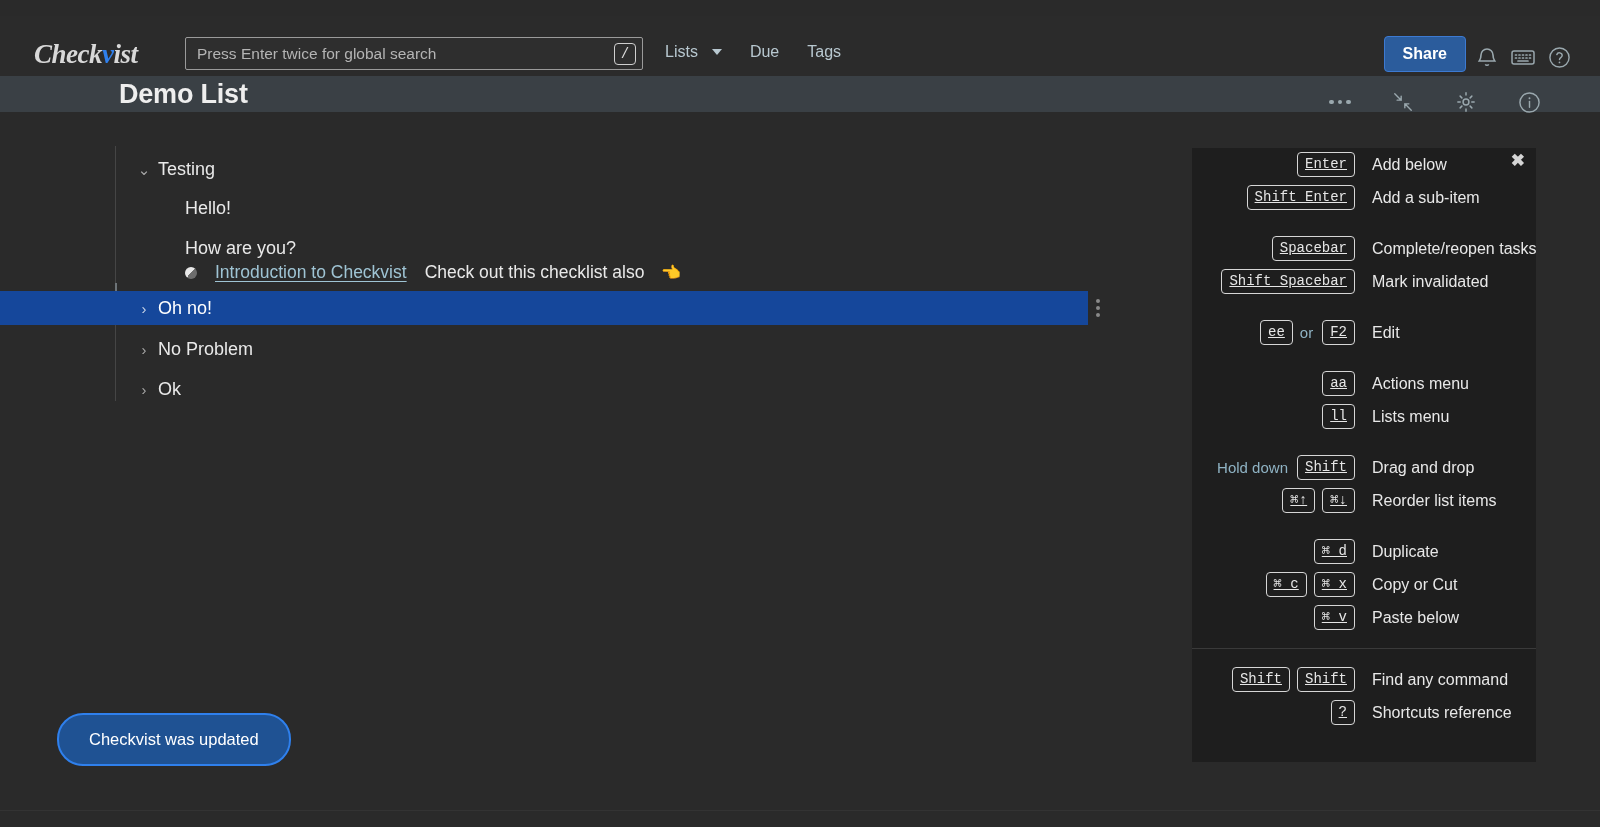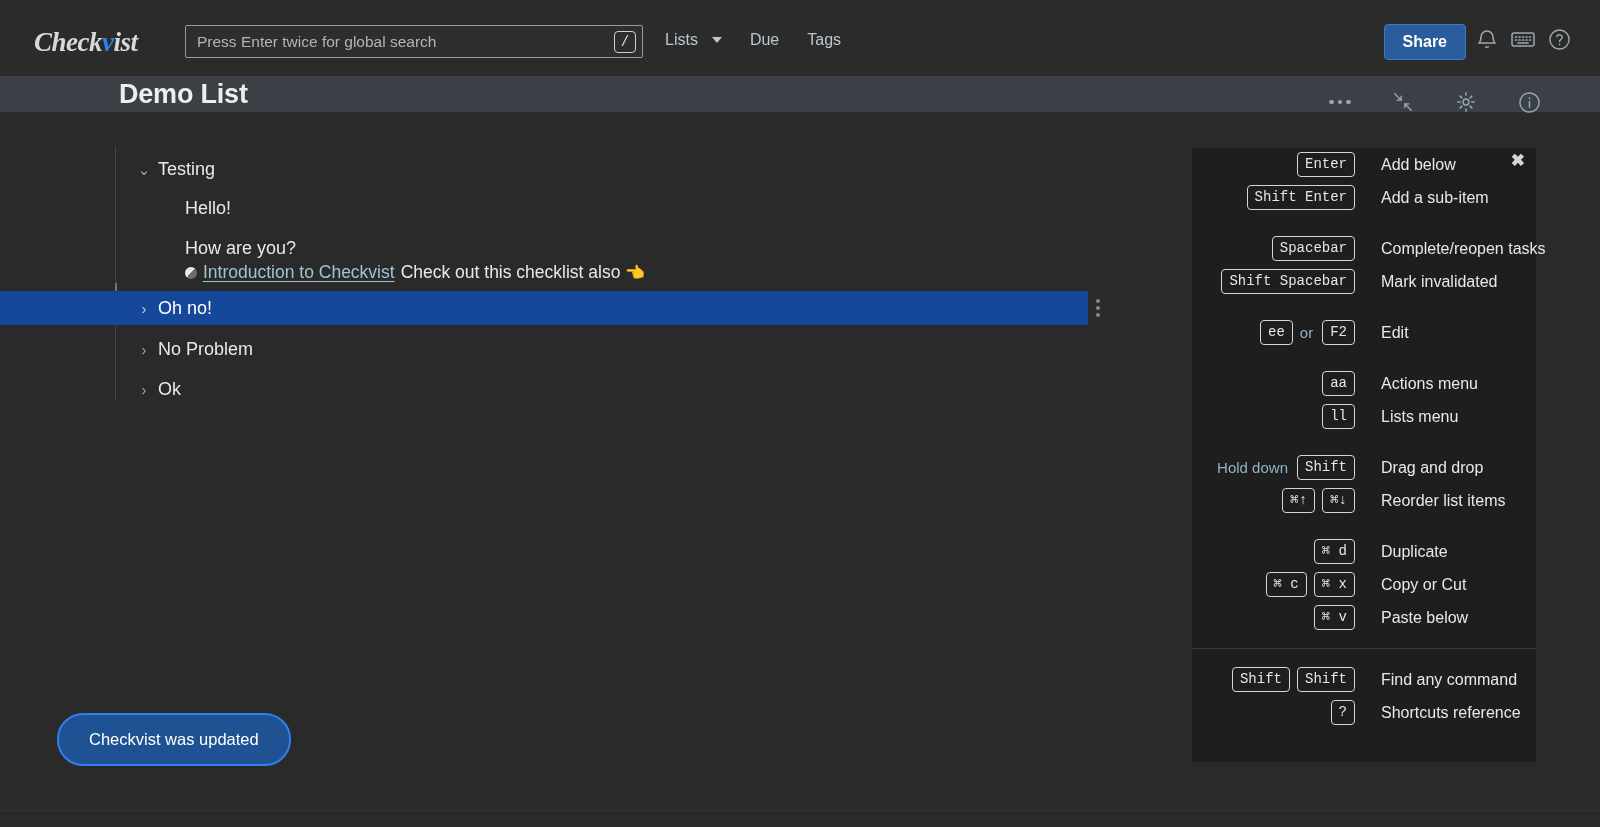--- a/index.html
+++ b/index.html
@@ -6,21 +6,21 @@
   html, body {
     width: 1600px; height: 827px;
     background: #2a2a2a;
     font-family: "Liberation Sans", sans-serif;
     overflow: hidden;
   }
   #app { position: relative; width: 1600px; height: 827px; background: #2a2a2a; }
 
   
   .topbar {
-    position: absolute; left: 0; top: 4px; width: 1600px; height: 76px;
+    position: absolute; left: 0; top: 16px; width: 1600px; height: 76px;
     background: #2b2b2b;
     display: flex; align-items: center;
   }
   .logo {
     margin-left: 34px;
     font-family: "Liberation Serif", serif;
     font-weight: bold; font-style: italic;
     font-size: 27px; letter-spacing: -0.5px;
     color: #d8d8d8;
     user-select: none;
@@ -59,21 +59,21 @@
   .caret-down {
     width: 0; height: 0;
     border-left: 5.5px solid transparent;
     border-right: 5.5px solid transparent;
     border-top: 6px solid #b8c8d0;
     display: inline-block;
   }
 
   .top-right {
     position: absolute; right: 26px; top: 20px;
-    display: flex; align-items: flex-start; gap: 6px;
+    display: flex; align-items: flex-end; gap: 6px;
   }
   .share-btn {
     background: #2b5c9c; border: 1px solid #3d7ad1; border-radius: 4px;
     color: #ffffff; font-size: 16px; font-weight: bold;
     padding: 8px 18px; cursor: pointer;
     font-family: "Liberation Sans", sans-serif;
   }
   .icon-btn {
     width: 30px; height: 30px; display: flex; align-items: center; justify-content: center;
     color: #9aa8ae; cursor: pointer;
@@ -118,21 +118,21 @@
   #row-testing { left: 130px; top: 24px; }
   #row-hello   { left: 185px; top: 63px; }
   #row-how     { left: 185px; top: 103px; }
   #row-link    { left: 185px; top: 127px; }
   #row-ohno    { left: 0px;   top: 163px; width: 1088px; background: #15479b; }
   #row-ohno .chev { margin-left: 130px; color: #c8d4e6; }
   #row-ohno .node-text { color: #ffffff; }
   #row-noprob  { left: 130px; top: 204px; }
   #row-ok      { left: 130px; top: 244px; }
 
-  .link-line { display: flex; align-items: center; gap: 0; }
+  .link-line { display: flex; align-items: center; gap: 12px; }
   .globe-icon {
     display: inline-block; width: 12px; height: 12px; border-radius: 50%;
     background: linear-gradient(135deg,#e8e8e8 0 50%, #6d6d6d 50% 100%);
     margin-right: 6px; position: relative; top: 1px;
   }
   .ext-link {
     color: #9fc4d4; font-size: 17.5px; text-decoration: underline;
     text-underline-offset: 3px; cursor: pointer;
   }
   .after-link { color: #e9e9e9; font-size: 17.5px; margin-left: 6px; }
@@ -177,23 +177,24 @@
     width: 163px; flex: none;
     display: flex; align-items: center; justify-content: flex-end; gap: 7px;
   }
   .kbd {
     border: 1px solid #d6d6d6; border-radius: 4px;
     color: #e6e6e6; background: #1e1e1e;
     font-family: "Liberation Mono", monospace;
     font-size: 14px; line-height: 1;
     padding: 4px 7px 5px 7px;
     white-space: nowrap;
+    text-decoration: underline;
   }
   .sc-pre { color: #8fb3c4; font-size: 15px; margin-right: 2px; white-space: nowrap; }
-  .sc-label { color: #e8e8e8; font-size: 16px; margin-left: 26px; white-space: nowrap; }
+  .sc-label { color: #e8e8e8; font-size: 16px; margin-left: 17px; white-space: nowrap; }
 
   .bottom-divider {
     position: absolute; left: 0; top: 810px; width: 1600px; height: 1px;
     background: #333333;
   }
 </style>
 </head>
 <body>
 
 <div id="app">

